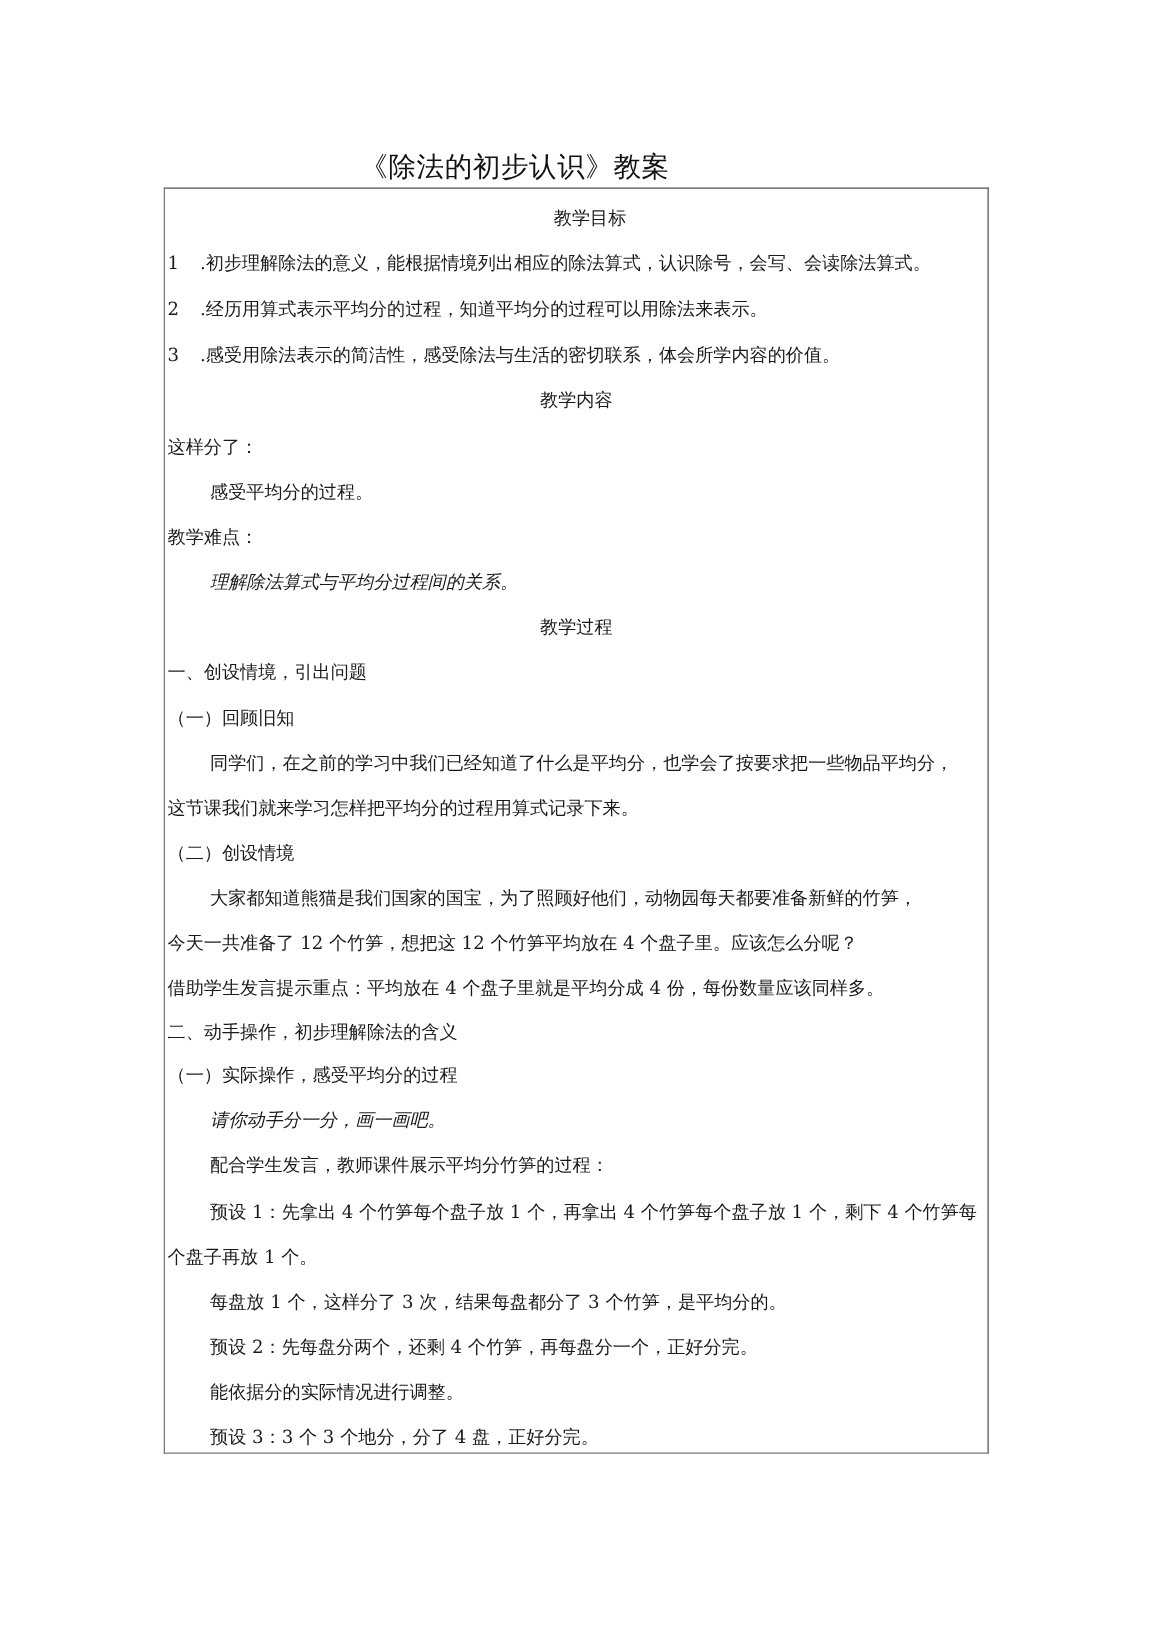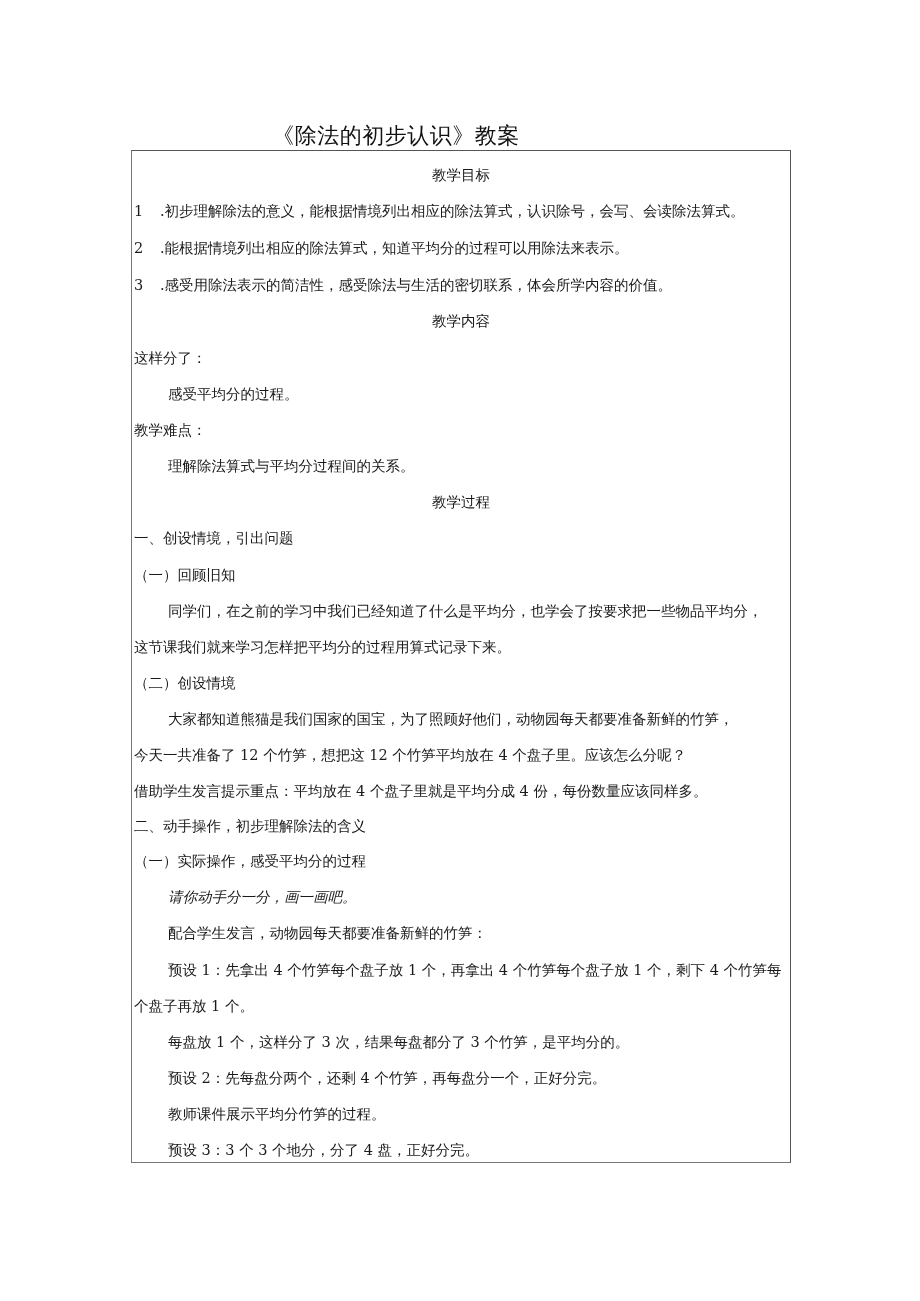--- a/index.html
+++ b/index.html
@@ -11,27 +11,28 @@
       width: 920px;
       height: 1301px;
       position: relative;
       font-family: "DejaVu Serif", "Liberation Serif", serif;
       color: #1a1a1a;
       overflow: hidden;
     }
     .doc-title {
       position: absolute;
       top: 121px;
-      left: 0;
+      left: 16px;
       width: 792px;
       text-align: center;
       font-size: 22px;
       line-height: 30px;
       letter-spacing: 0.5px;
       color: #111;
+      font-family: Liberation Mono, monospace;
     }
     .table-box {
       position: absolute;
       left: 131px;
       top: 150px;
       width: 660px;
       height: 1013px;
       border: 1px solid #555;
       box-sizing: border-box;
       border-left-color: #777;
@@ -58,49 +59,49 @@
       width: 26px;
     }
   </style>
 </head>
 <body>
 
 <div class="doc-title">《除法的初步认识》教案</div>
 
 <div class="table-box"></div>
 
-<div class="line center" style="top:165px;">教学目标</div>
+<div class="line center" style="top:165px;padding-left:11px;">教学目标</div>
 
 <div class="line" style="top:201px;">
   <span class="num">1</span><span>.初步理解除法的意义，能根据情境列出相应的除法算式，认识除号，会写、会读除法算式。</span>
 </div>
 <div class="line" style="top:238px;">
-  <span class="num">2</span><span>.能根据情境列出相应的除法算式，知道平均分的过程可以用除法来表示。</span>
+  <span class="num">2</span><span>.经历用算式表示平均分的过程，知道平均分的过程可以用除法来表示。</span>
 </div>
 <div class="line" style="top:275px;">
   <span class="num">3</span><span>.感受用除法表示的简洁性，感受除法与生活的密切联系，体会所学内容的价值。</span>
 </div>
 
 <div class="line center" style="top:311px;">教学内容</div>
 <div class="line" style="top:348px;">这样分了：</div>
 <div class="line indent" style="top:384px;">感受平均分的过程。</div>
 <div class="line" style="top:420px;">教学难点：</div>
-<div class="line indent" style="top:456px;">理解除法算式与平均分过程间的关系。</div>
+<div class="line indent" style="top:456px;font-style:italic;">理解除法算式与平均分过程间的关系。</div>
 
 <div class="line center" style="top:492px;">教学过程</div>
 <div class="line" style="top:528px;">一、创设情境，引出问题</div>
 <div class="line" style="top:565px;">（一）回顾旧知</div>
 <div class="line indent" style="top:601px;">同学们，在之前的学习中我们已经知道了什么是平均分，也学会了按要求把一些物品平均分，</div>
 <div class="line" style="top:637px;">这节课我们就来学习怎样把平均分的过程用算式记录下来。</div>
 <div class="line" style="top:673px;">（二）创设情境</div>
 <div class="line indent" style="top:709px;">大家都知道熊猫是我们国家的国宝，为了照顾好他们，动物园每天都要准备新鲜的竹笋，</div>
 <div class="line" style="top:745px;">今天一共准备了 12 个竹笋，想把这 12 个竹笋平均放在 4 个盘子里。应该怎么分呢？</div>
 <div class="line" style="top:781px;">借助学生发言提示重点：平均放在 4 个盘子里就是平均分成 4 份，每份数量应该同样多。</div>
 <div class="line" style="top:816px;">二、动手操作，初步理解除法的含义</div>
 <div class="line" style="top:851px;">（一）实际操作，感受平均分的过程</div>
 <div class="line indent" style="top:887px;font-style:italic;">请你动手分一分，画一画吧。</div>
-<div class="line indent" style="top:923px;">配合学生发言，动物园每天都要准备新鲜的竹笋：</div>
+<div class="line indent" style="top:923px;">配合学生发言，教师课件展示平均分竹笋的过程：</div>
 <div class="line indent" style="top:960px;">预设 1：先拿出 4 个竹笋每个盘子放 1 个，再拿出 4 个竹笋每个盘子放 1 个，剩下 4 个竹笋每</div>
 <div class="line" style="top:996px;">个盘子再放 1 个。</div>
 <div class="line indent" style="top:1032px;">每盘放 1 个，这样分了 3 次，结果每盘都分了 3 个竹笋，是平均分的。</div>
 <div class="line indent" style="top:1068px;">预设 2：先每盘分两个，还剩 4 个竹笋，再每盘分一个，正好分完。</div>
-<div class="line indent" style="top:1104px;">教师课件展示平均分竹笋的过程。</div>
+<div class="line indent" style="top:1104px;">能依据分的实际情况进行调整。</div>
 <div class="line indent" style="top:1140px;">预设 3：3 个 3 个地分，分了 4 盘，正好分完。</div>
 
 </body></html>

